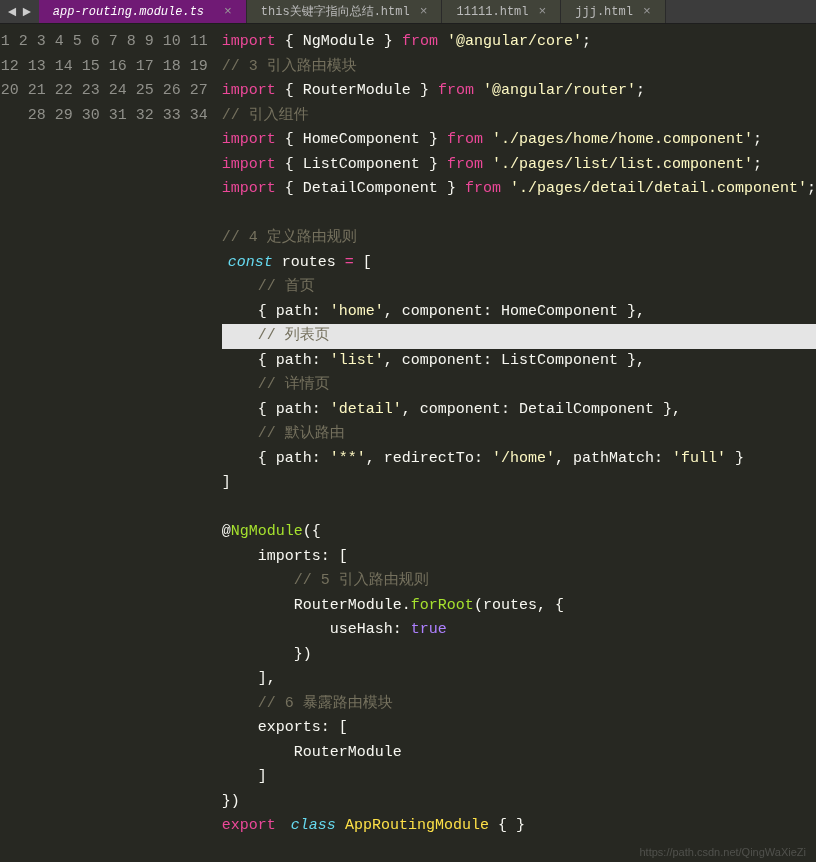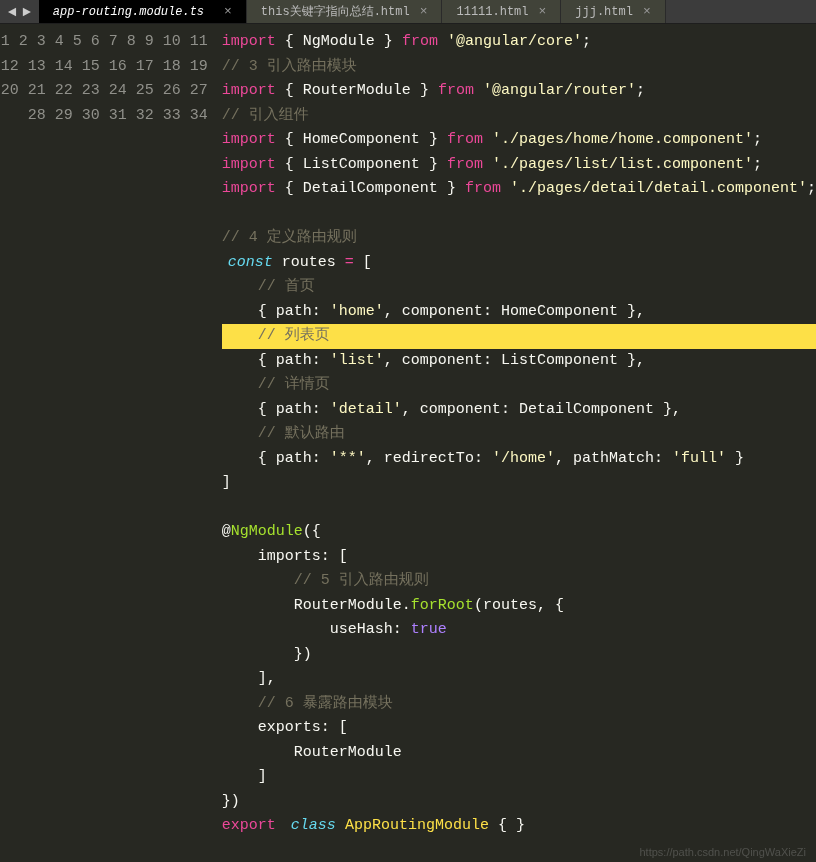--- a/index.html
+++ b/index.html
@@ -37,21 +37,21 @@
     padding: 0 14px;
     gap: 10px;
     font-size: 12px;
     color: #bbb;
     background: #414339;
     border-right: 1px solid #2a2a2a;
     cursor: pointer;
     height: 100%;
   }
   .tab.active {
-    background: #000000;
+    background: #701a75;
     color: #fff;
     font-style: italic;
     gap: 20px;
   }
   .tab-close {
     font-size: 13px;
     color: #999;
     cursor: pointer;
   }
   .editor {
@@ -68,21 +68,21 @@
     user-select: none;
     min-width: 48px;
   }
   .code {
     padding: 6px 0;
     font-size: 15px;
     line-height: 24.5px;
     white-space: pre;
   }
   .line { height: 24.5px; }
-  .line.current { background: #fde047; }
+  .line.current { background: #e5e5e5; }
   .kw-red { color: #ec4899; }
   .kw-cyan { color: #66d9ef; font-style: italic; margin-left: 6px; }
   .str { color: #fef9c3; }
   .cmt { color: #75715e; }
   .fn { color: #a6e22e; }
   .cls { color: #fde047; font-style: normal; }
   .punc { color: #f8f8f2; }
   .prop { color: #f8f8f2; }
   .bool { color: #ae81ff; }
   .guide { color: #4a4a44; }

